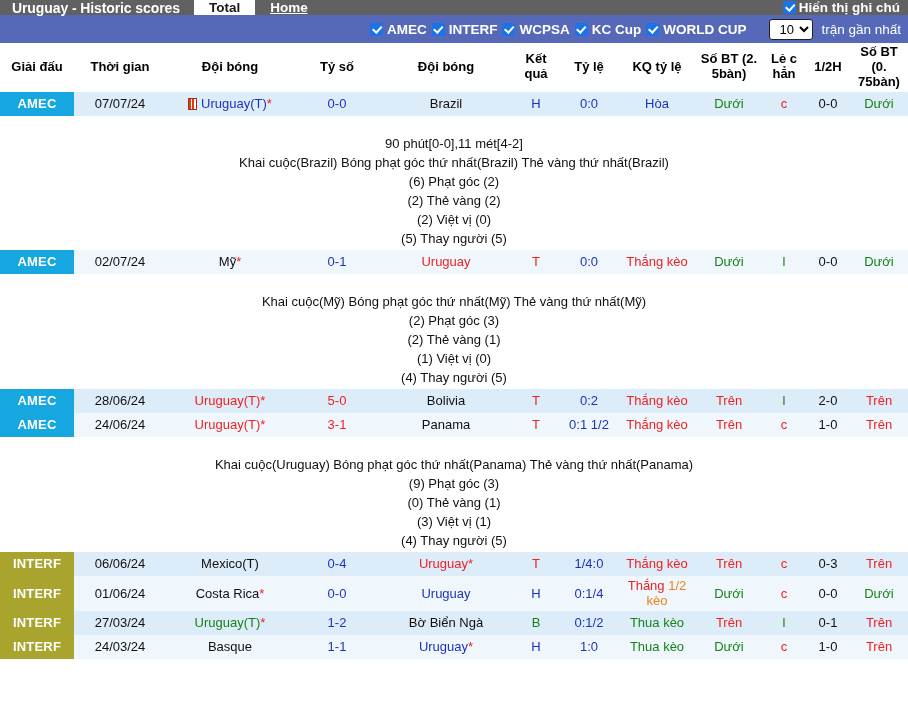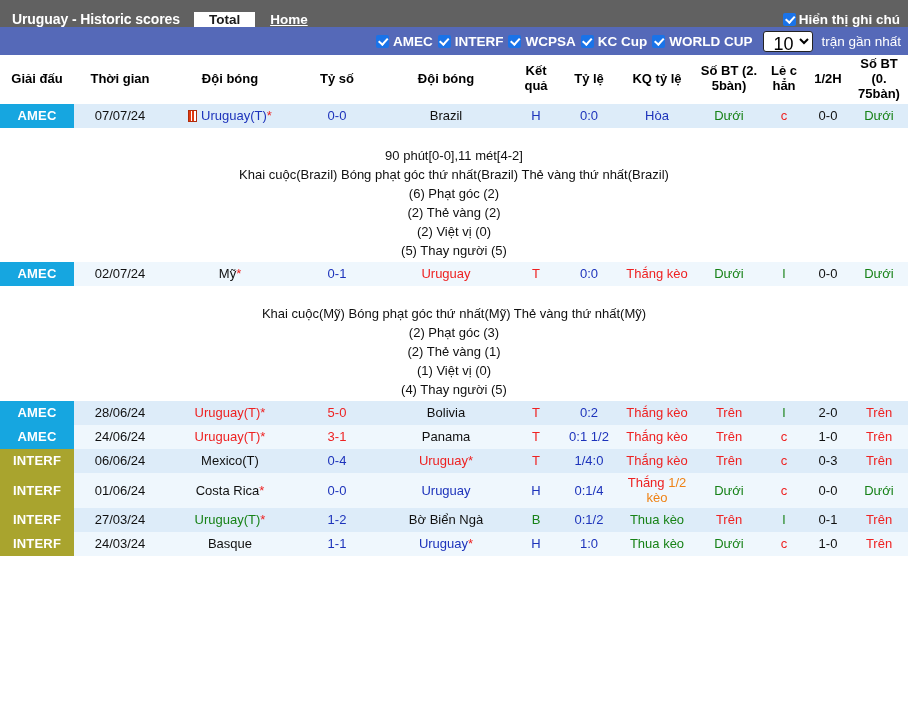--- a/index.html
+++ b/index.html
@@ -6,24 +6,24 @@
   html, body {
     margin: 0; padding: 0;
     width: 908px; height: 716px;
     background: #ffffff;
     font-family: "Liberation Sans", "DejaVu Sans", sans-serif;
     overflow: hidden;
   }
 
   
   .titlebar {
-    height: 27px;
+    height: 15px;
     background: #616161;
     display: flex;
-    align-items: flex-end;
+    align-items: flex-start;
     color: #ffffff;
   }
   .titlebar-title {
     font-size: 14px;
     font-weight: bold;
     display: flex;
     align-items: center;
     padding: 0 14px 0 12px;
     white-space: nowrap;
     letter-spacing: -0.1px;
@@ -91,29 +91,29 @@
     display: flex;
     align-items: center;
     gap: 4px;
     font-size: 13.5px;
     font-weight: bold;
     white-space: nowrap;
     cursor: pointer;
   }
   .count-select {
     font-family: "Liberation Sans", sans-serif;
-    font-size: 18px;
+    font-size: 13px;
     font-weight: normal;
     padding: 1px 2px 1px 5px;
     border: 1px solid #222;
     border-radius: 3px;
     background: #ffffff;
     color: #000;
     height: 21px;
-    margin: 0 3px 0 6px;
+    margin: 0 3px 0 18px;
     cursor: pointer;
   }
   .recent-label {
     font-size: 13.5px;
     font-weight: normal;
     white-space: nowrap;
     padding-right: 2px;
   }
 
   
@@ -341,20 +341,31 @@
         <td><span class="c-red">3-1</span></td>
         <td><span class="c-black">Panama</span></td>
         <td><span class="c-red">T</span></td>
         <td><span class="c-darkblue">0:1 1/2</span></td>
         <td><span class="c-red">Thắng kèo</span></td>
         <td><span class="c-red">Trên</span></td>
         <td><span class="c-red">c</span></td>
         <td><span class="c-black">1-0</span></td>
         <td><span class="c-red">Trên</span></td>
       </tr>
+      <tr>
+        <td class="detail" colspan="12">
+          <div class="detail-inner">
+            <div>Khai cuộc(Uruguay)  Bóng phạt góc thứ nhất(Panama)  Thẻ vàng thứ nhất(Panama)</div>
+            <div>(9) Phạt góc (3)</div>
+            <div>(0) Thẻ vàng (1)</div>
+            <div>(3) Việt vị (1)</div>
+            <div>(4) Thay người (5)</div>
+          </div>
+        </td>
+      </tr>
       <tr class="r-odd">
         <td class="league interf">INTERF</td>
         <td><span class="c-black">06/06/24</span></td>
         <td><span class="c-black">Mexico(T)</span></td>
         <td><span class="c-darkblue">0-4</span></td>
         <td><span class="c-red">Uruguay</span><span class="star">*</span></td>
         <td><span class="c-red">T</span></td>
         <td><span class="c-darkblue">1/4:0</span></td>
         <td><span class="c-red">Thắng kèo</span></td>
         <td><span class="c-red">Trên</span></td>

